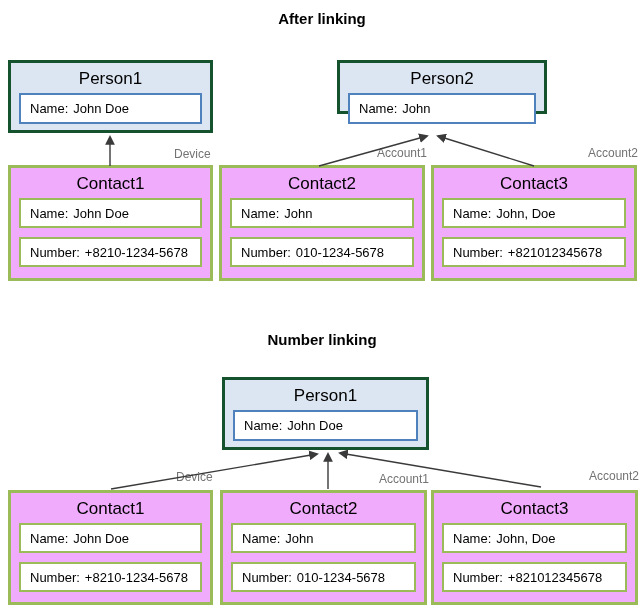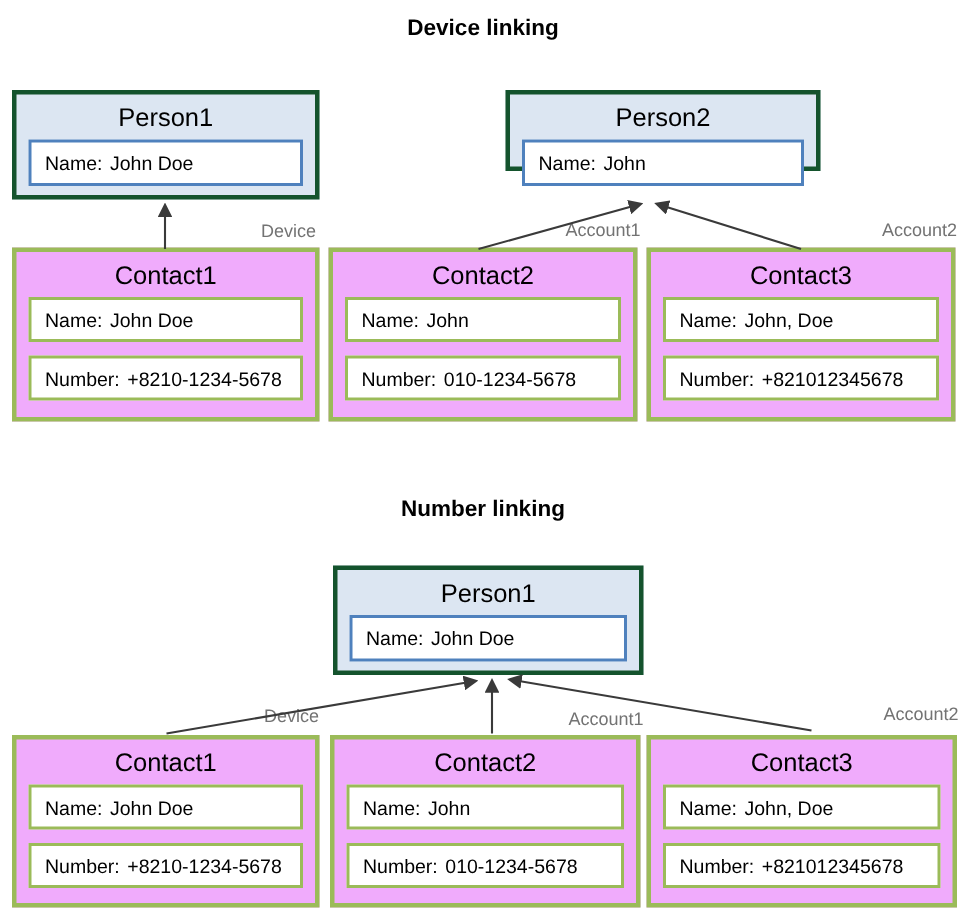--- a/index.html
+++ b/index.html
@@ -66,21 +66,21 @@
     position: absolute;
     left: 0; top: 0;
     pointer-events: none;
   }
 </style>
 </head>
 <body>
 
 <div class="canvas">
 
-  <div class="section-title" style="top:10px;">Device linking</div>
+  <div class="section-title" style="top:10px;">After linking</div>
 
   <div class="box person" style="left:8px; top:60px; width:205px; height:73px;">
     <div class="box-title">Person1</div>
     <div class="field">
       <span class="f-label">Name:</span>
       <span class="f-value">John Doe</span>
     </div>
   </div>
 
   <div class="box person" style="left:337px; top:60px; width:210px; height:54px;">

